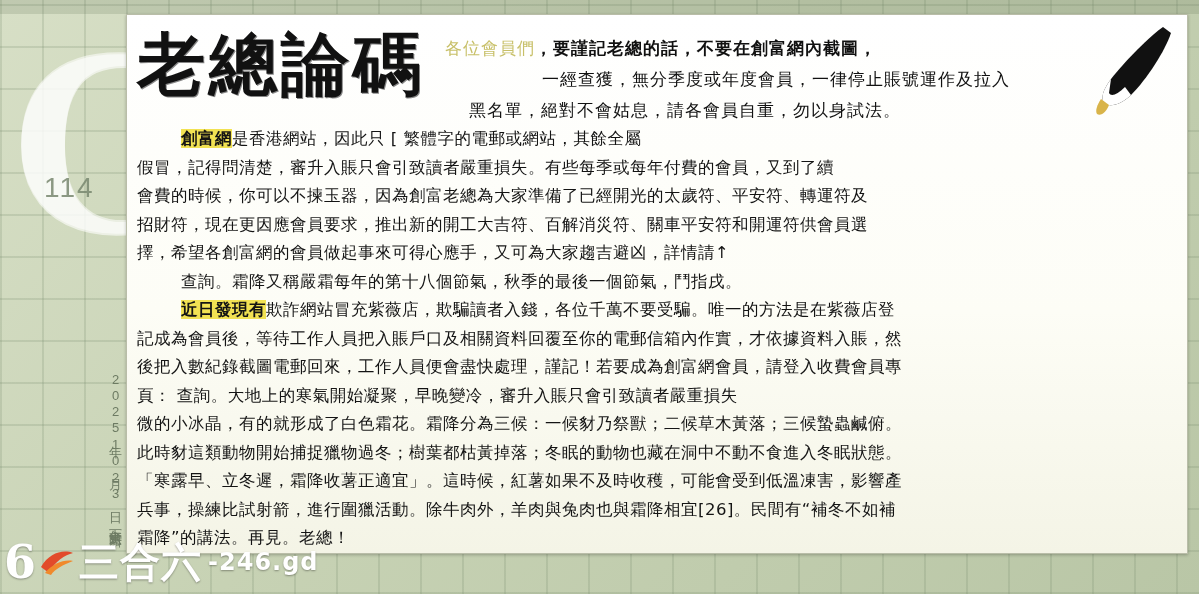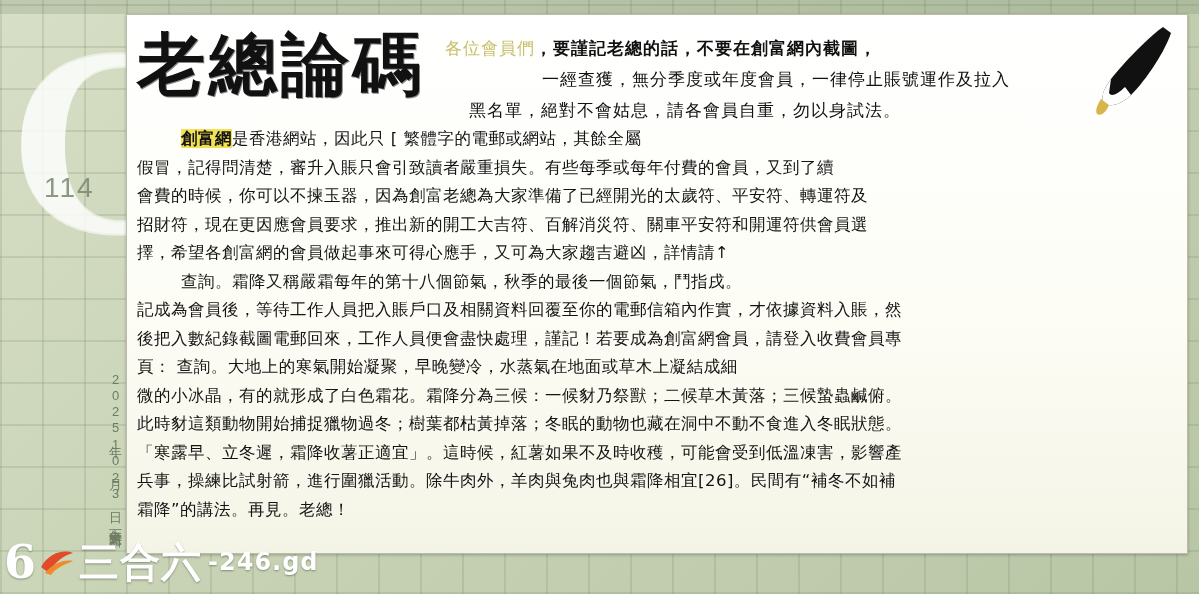--- a/index.html
+++ b/index.html
@@ -229,23 +229,24 @@
 
       <div class="body-text">
 
         <p class="p-line ind"><span class="mark-yellow bold">創富網</span>是香港網站，因此只 [ 繁體字的電郵或網站，其餘全屬</p>
         <p class="p-line">假冒，記得問清楚，審升入賬只會引致讀者嚴重損失。有些每季或每年付費的會員，又到了續</p>
         <p class="p-line">會費的時候，你可以不揀玉器，因為創富老總為大家準備了已經開光的太歲符、平安符、轉運符及</p>
         <p class="p-line">招財符，現在更因應會員要求，推出新的開工大吉符、百解消災符、關車平安符和開運符供會員選</p>
         <p class="p-line">擇，希望各創富網的會員做起事來可得心應手，又可為大家趨吉避凶，詳情請↑</p>
         <p class="p-line ind">查詢。霜降又稱嚴霜每年的第十八個節氣，秋季的最後一個節氣，鬥指戌。</p>
 
+        <p class="p-line ind"><span class="mark-yellow bold">近日發現有</span>欺詐網站冒充紫薇店，欺騙讀者入錢，各位千萬不要受騙。唯一的方法是在紫薇店登</p>
         <p class="p-line">記成為會員後，等待工作人員把入賬戶口及相關資料回覆至你的電郵信箱內作實，才依據資料入賬，然</p>
         <p class="p-line">後把入數紀錄截圖電郵回來，工作人員便會盡快處理，謹記！若要成為創富網會員，請登入收費會員專</p>
-        <p class="p-line">頁： 查詢。大地上的寒氣開始凝聚，早晚變冷，水蒸氣在地面或草木上凝結成細</p>
+        <p class="p-line">頁： 查詢。大地上的寒氣開始凝聚，早晚變冷，審升入賬只會引致讀者嚴重損失</p>
         <p class="p-line">微的小冰晶，有的就形成了白色霜花。霜降分為三候：一候豺乃祭獸；二候草木黃落；三候蟄蟲鹹俯。</p>
         <p class="p-line">此時豺這類動物開始捕捉獵物過冬；樹葉都枯黃掉落；冬眠的動物也藏在洞中不動不食進入冬眠狀態。</p>
         <p class="p-line">「寒露早、立冬遲，霜降收薯正適宜」。這時候，紅薯如果不及時收穫，可能會受到低溫凍害，影響產</p>
         <p class="p-line">兵事，操練比試射箭，進行圍獵活動。除牛肉外，羊肉與兔肉也與霜降相宜[26]。民間有“補冬不如補</p>
         <p class="p-line">霜降”的講法。再見。老總！</p>
 
       </div>
     </div>
   </div>
 

